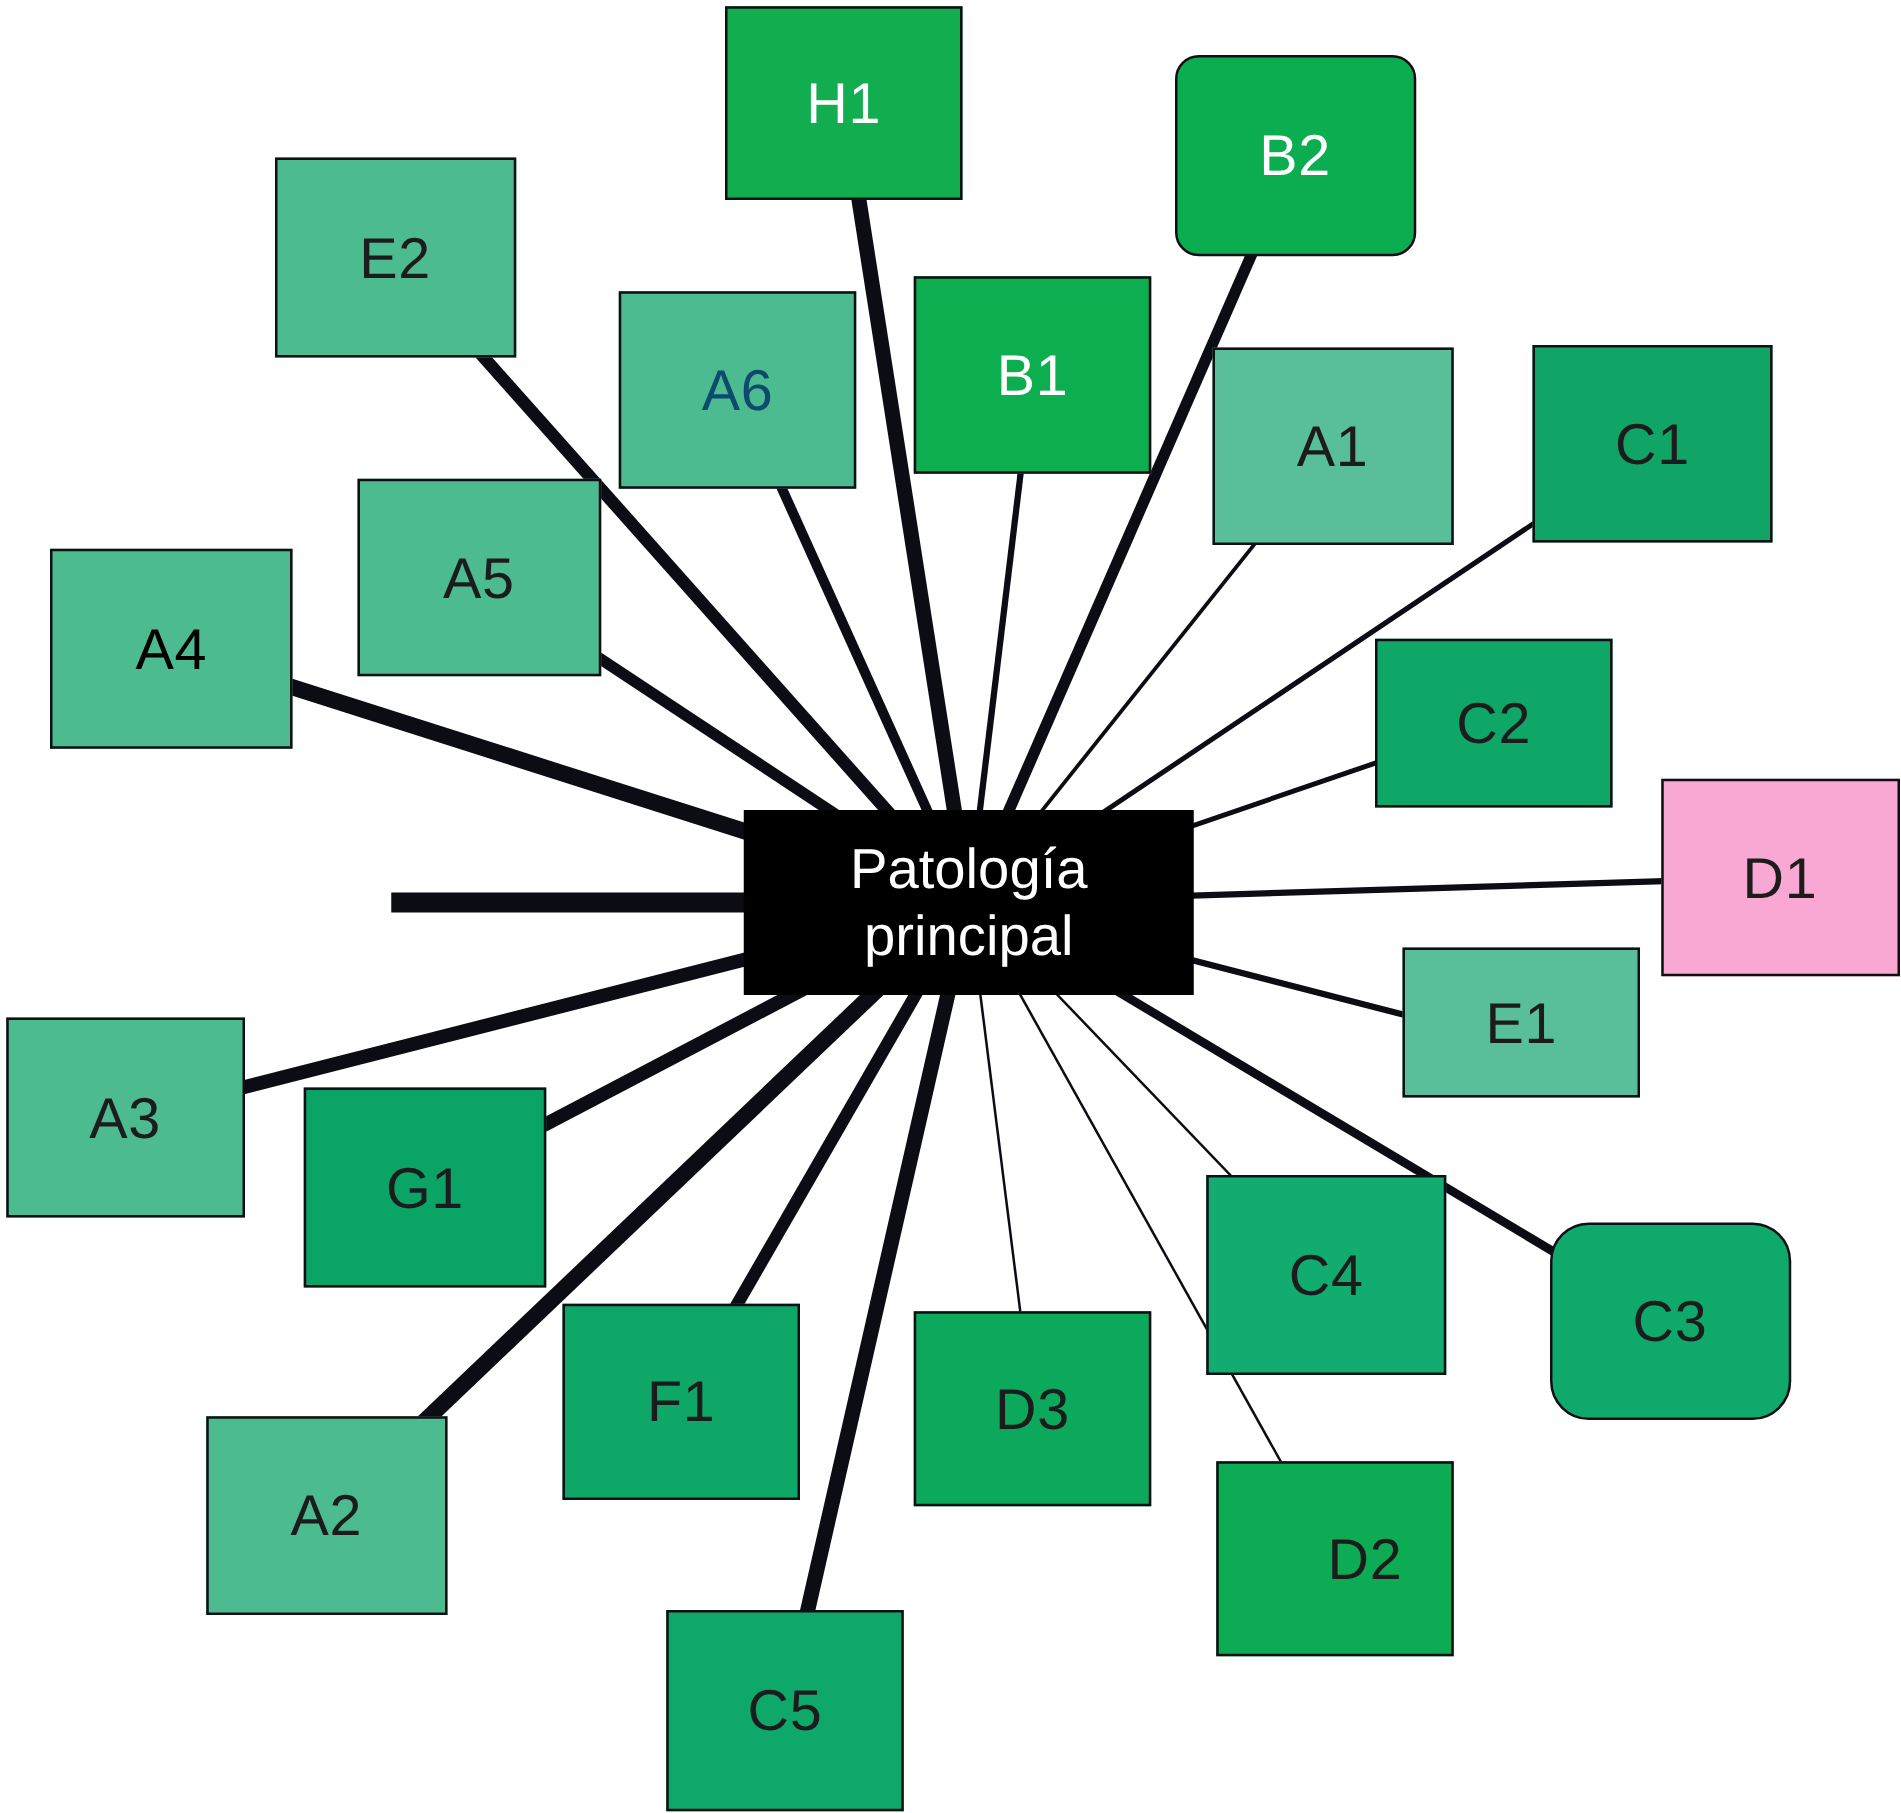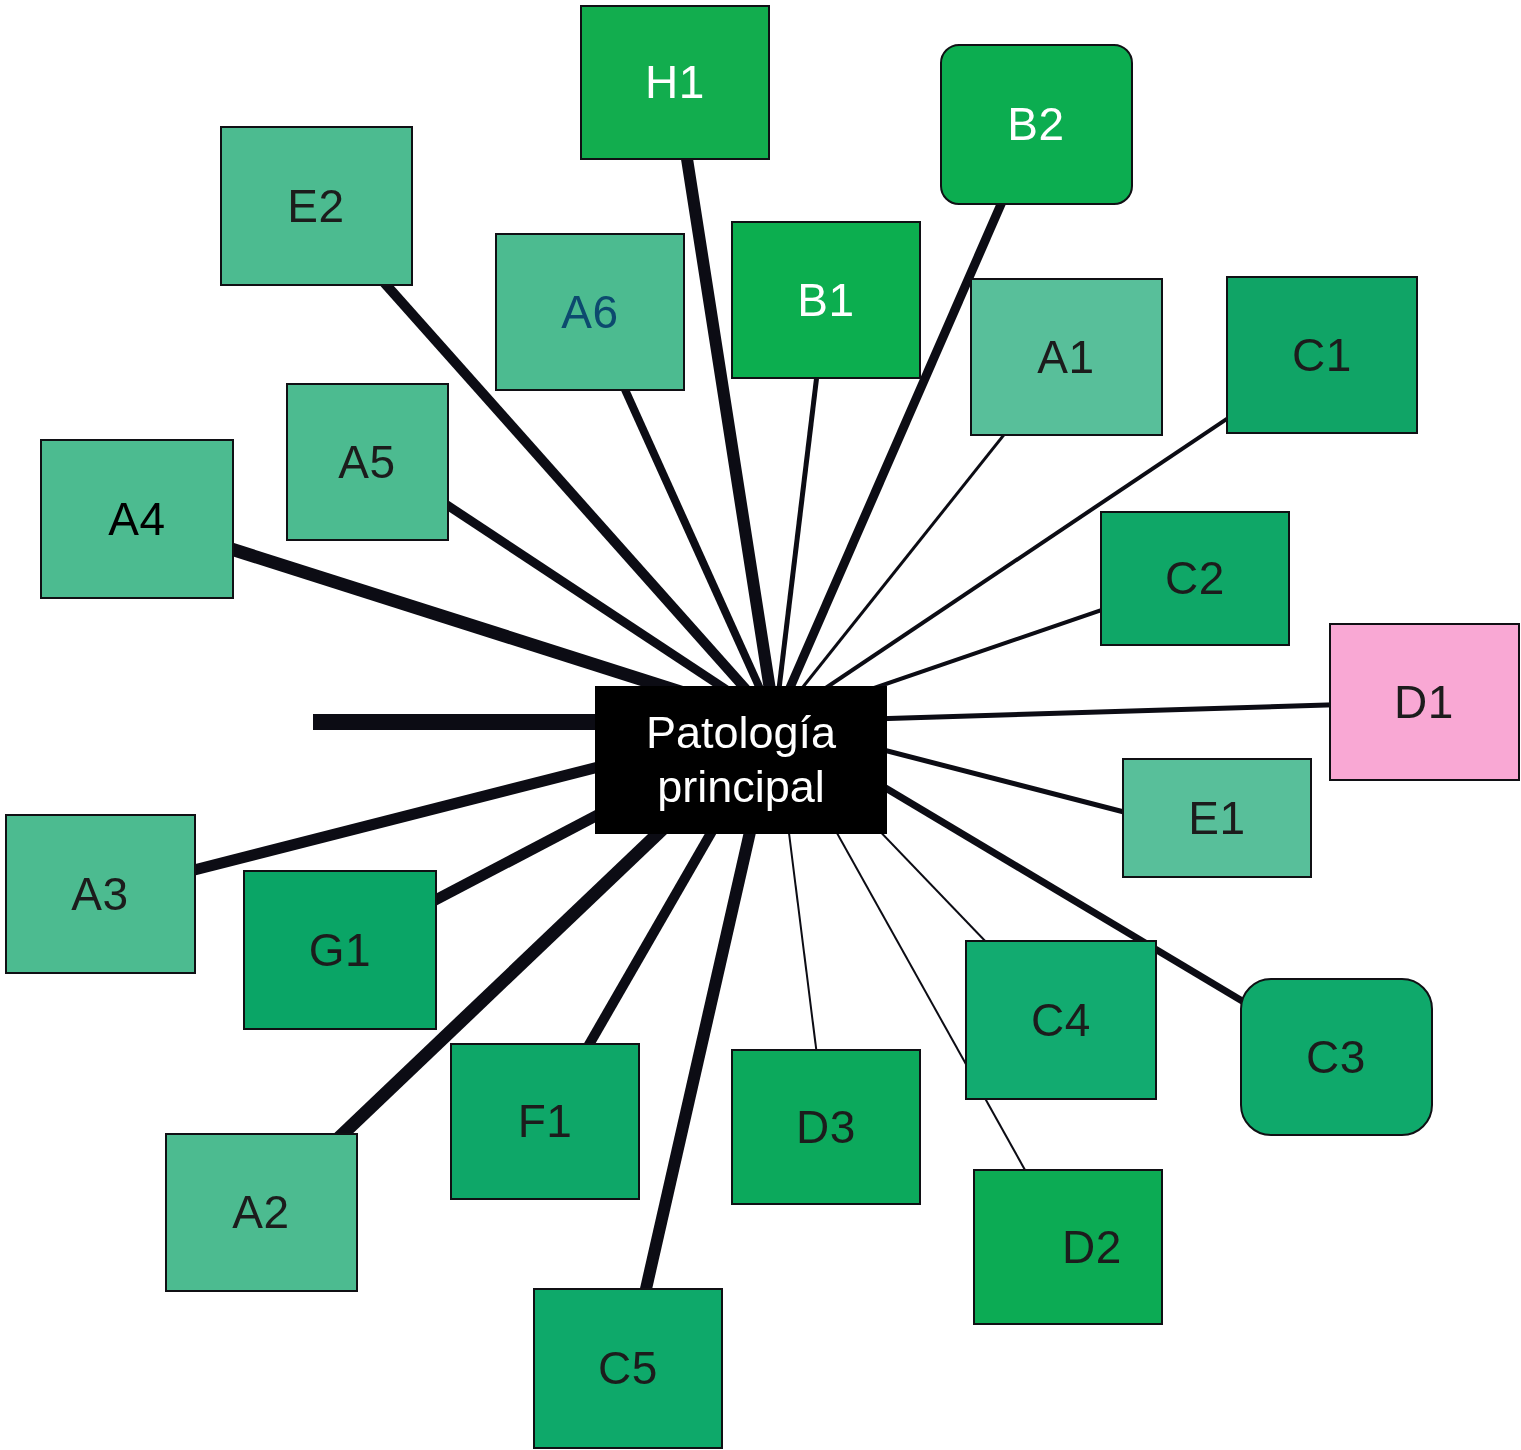--- a/index.html
+++ b/index.html
@@ -71,21 +71,21 @@
       <line x1="775" y1="722" x2="340" y2="950" stroke="#0c0c14" stroke-width="11"></line>
       <line x1="775" y1="722" x2="1061" y2="1020" stroke="#0c0c14" stroke-width="2"></line>
       <line x1="775" y1="722" x2="1336" y2="1057" stroke="#0c0c14" stroke-width="7"></line>
       <line x1="775" y1="722" x2="545" y2="1121" stroke="#0c0c14" stroke-width="10"></line>
       <line x1="775" y1="722" x2="826" y2="1127" stroke="#0c0c14" stroke-width="2"></line>
       <line x1="775" y1="722" x2="261" y2="1212" stroke="#0c0c14" stroke-width="13"></line>
       <line x1="775" y1="722" x2="1068" y2="1247" stroke="#0c0c14" stroke-width="2"></line>
       <line x1="775" y1="722" x2="628" y2="1368" stroke="#0c0c14" stroke-width="12"></line>
     </svg>
 
-  <div class="center-node" style="left: 595px; top: 648px; width: 292px; height: 148px; background: rgb(0, 0, 0); color: rgb(255, 255, 255); margin-top: 38px;">
+  <div class="center-node" style="left: 595px; top: 648px; width: 360px; height: 148px; background: rgb(0, 0, 0); color: rgb(255, 255, 255);">
     <div>Patología</div>
     <div>principal</div>
   </div>
 <div class="node" style="left: 580px; top: 4.5px; width: 190px; height: 155px; background: rgb(18, 173, 78); color: rgb(255, 255, 255);">
       <span>H1</span>
     </div>
     <div class="node" style="left: 939.5px; top: 43.5px; width: 193px; height: 161px; background: rgb(12, 173, 80); color: rgb(255, 255, 255); border-radius: 19px;">
       <span>B2</span>
     </div>
     <div class="node" style="left: 219.5px; top: 126px; width: 193px; height: 160px; background: rgb(76, 187, 144); color: rgb(28, 28, 28);">
@@ -96,21 +96,21 @@
     </div>
     <div class="node" style="left: 731px; top: 221px; width: 190px; height: 158px; background: rgb(12, 174, 79); color: rgb(255, 255, 255);">
       <span>B1</span>
     </div>
     <div class="node" style="left: 969.5px; top: 278px; width: 193px; height: 158px; background: rgb(88, 191, 154); color: rgb(28, 28, 28);">
       <span>A1</span>
     </div>
     <div class="node" style="left: 1226px; top: 276px; width: 192px; height: 158px; background: rgb(16, 164, 102); color: rgb(28, 28, 28);">
       <span>C1</span>
     </div>
-    <div class="node" style="left: 285.5px; top: 383px; width: 163px; height: 158px; background: rgb(76, 187, 144); color: rgb(28, 28, 28);">
+    <div class="node" style="left: 285.5px; top: 383px; width: 195px; height: 158px; background: rgb(76, 187, 144); color: rgb(28, 28, 28);">
       <span>A5</span>
     </div>
     <div class="node" style="left: 40px; top: 439px; width: 194px; height: 160px; background: rgb(76, 187, 144); color: #000000;">
       <span>A4</span>
     </div>
     <div class="node" style="left: 1100px; top: 510.5px; width: 190px; height: 135px; background: rgb(15, 167, 103); color: rgb(28, 28, 28);">
       <span>C2</span>
     </div>
     <div class="node" style="left: 1328.5px; top: 623px; width: 191px; height: 158px; background: #f9a8d4; color: rgb(28, 28, 28);">
       <span>D1</span>

